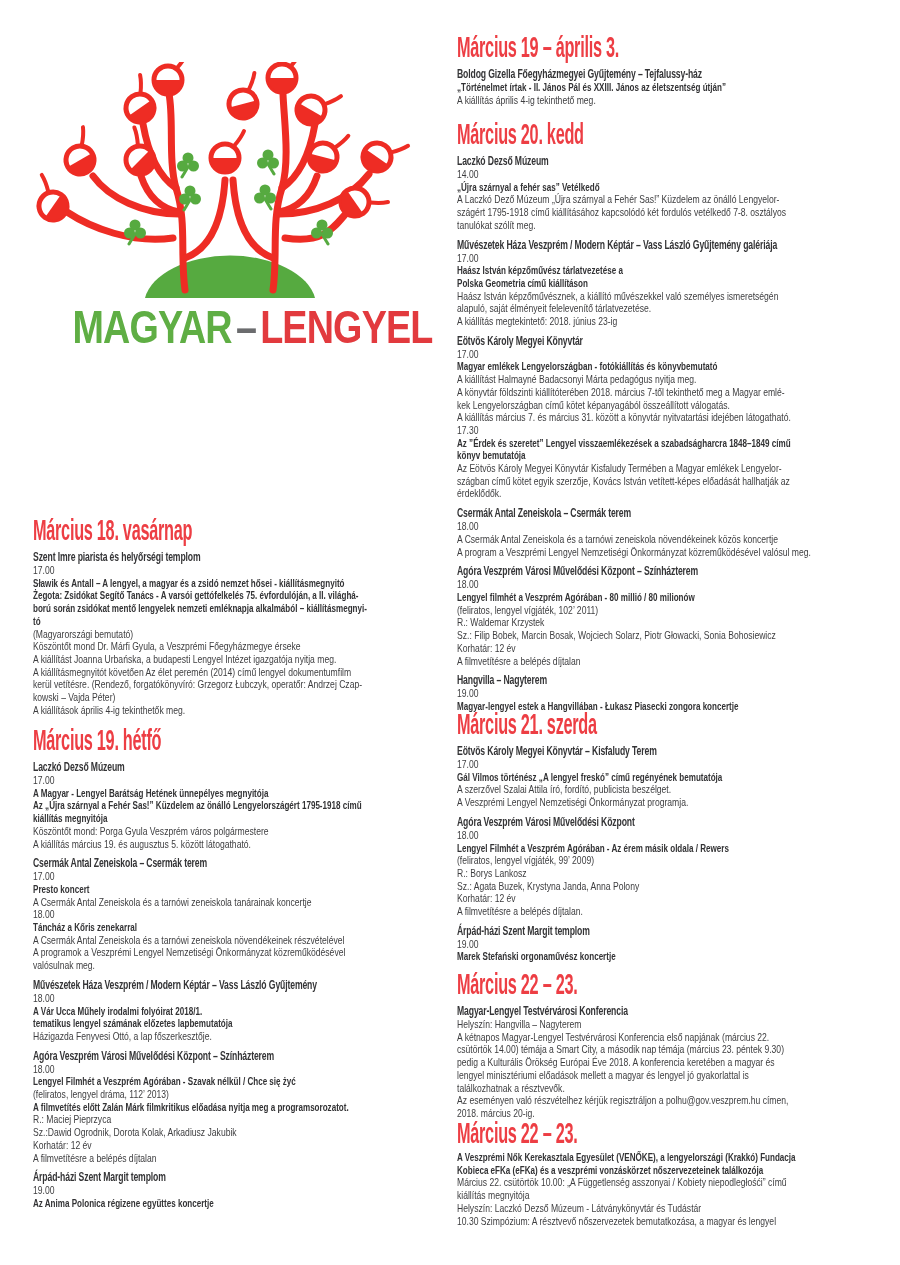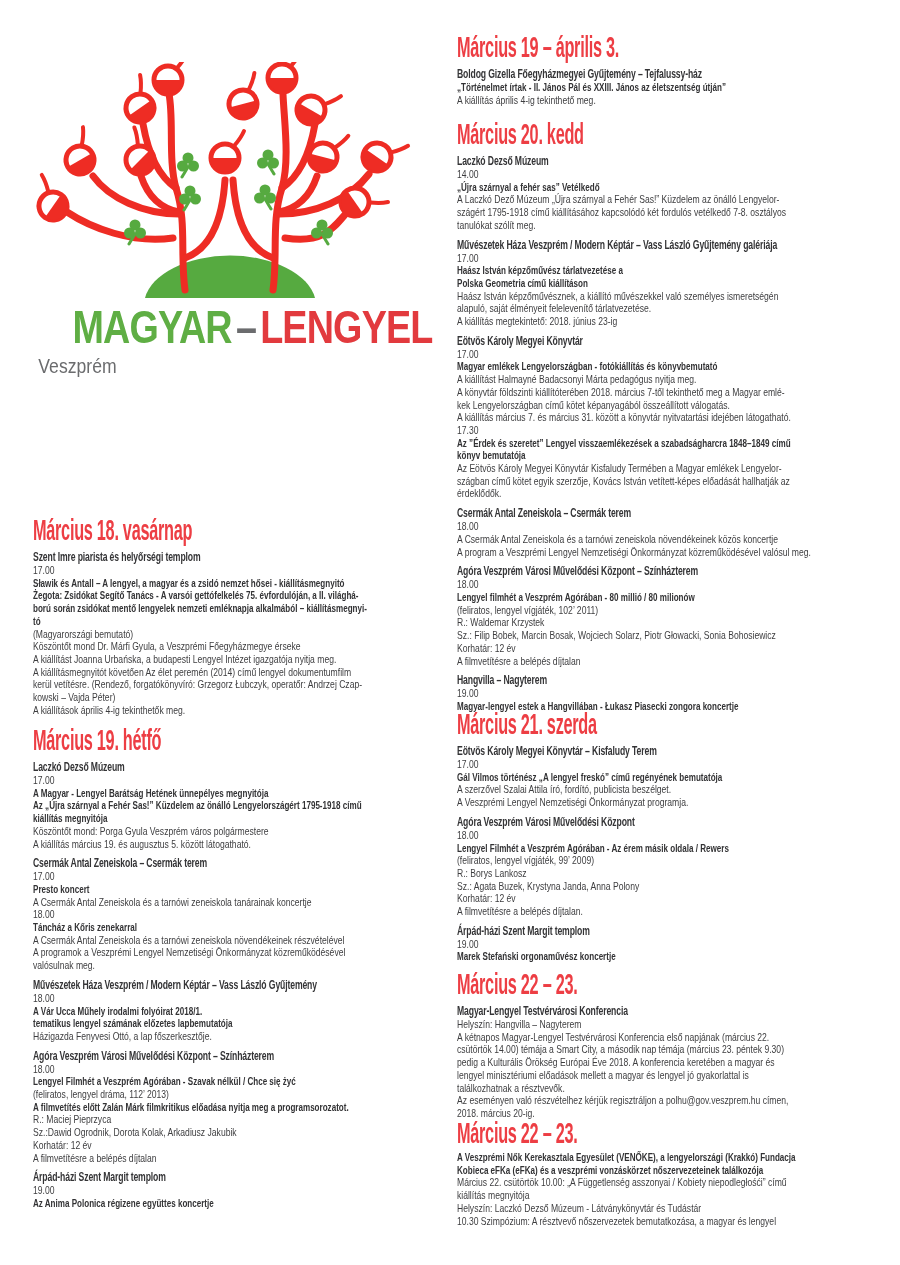--- a/index.html
+++ b/index.html
@@ -6,21 +6,21 @@
     --heading-red:#ed3e44; --tree-red:#ee2c24; --logo-green:#5fae44;
     --hill-green:#56aa40; --text-dark:#3d3d3f; --venue-dark:#343436;
     --gray-dark:#57585a; --gray-mid:#6b6c6e; --logo-red:#e23a3e; --bg:#ffffff;
   }
   html,body{margin:0;padding:0;}
   body{
     width:900px;height:1265px;position:relative;background:var(--bg);
     font-family:"Liberation Sans",sans-serif;overflow:hidden;
     -webkit-font-smoothing:antialiased;
   }
-  .logo-block{position:absolute;left:33px;top:62px;width:400px;text-align:left;text-decoration:underline;}
+  .logo-block{position:absolute;left:33px;top:62px;width:400px;text-align:right;text-decoration:underline;}
   .logo-title{font-size:46px;line-height:46px;font-weight:bold;letter-spacing:-1px;
     white-space:nowrap;display:inline-block;transform:scaleX(0.82);margin-top:2px;}
   .logo-title .g{color:var(--logo-green);}
   .logo-title .d{color:var(--gray-mid);margin:0 5px;}
   .logo-title .r{color:var(--logo-red);}
   .logo-sub{font-size:31px;line-height:33px;font-weight:bold;color:var(--gray-dark);
     display:inline-block;transform:scaleX(0.82);white-space:nowrap;margin-top:2px;letter-spacing:-0.5px;}
   .logo-city{font-size:20px;line-height:22px;color:var(--gray-mid);display:inline-block;
     transform:scaleX(0.88);white-space:nowrap;margin-top:5px;}
   .logo-dates{font-size:22px;line-height:24px;color:var(--gray-mid);display:inline-block;
@@ -167,21 +167,20 @@
           <circle class="clover" cx="0" cy="-5" r="5.5"></circle>
           <circle class="clover" cx="-5.5" cy="3" r="5.5"></circle>
           <circle class="clover" cx="5.5" cy="3" r="5.5"></circle>
           <path class="clover-stem" d="M 0 4 L 6 14"></path>
         </g>
     </g>
   </svg>
   <div>
     <div class="logo-title"><span class="g">MAGYAR</span><span class="d">–</span><span class="r">LENGYEL</span></div>
   </div>
-  <div><div class="logo-city">Veszprém</div></div>
 </div>
 
 <div class="col" id="col-left">
     <div class="section" style="top: 517px;">
       <div class="heading">Március 18. vasárnap</div>
       <div class="event">
         <div class="ln v">Szent Imre piarista és helyőrségi templom</div>
         <div class="ln">17.00</div>
         <div class="ln b">Sławik és Antall – A lengyel, a magyar és a zsidó nemzet hősei - kiállításmegnyitó</div>
         <div class="ln b">Żegota: Zsidókat Segítő Tanács - A varsói gettófelkelés 75. évfordulóján,  a II. világhá-</div>

